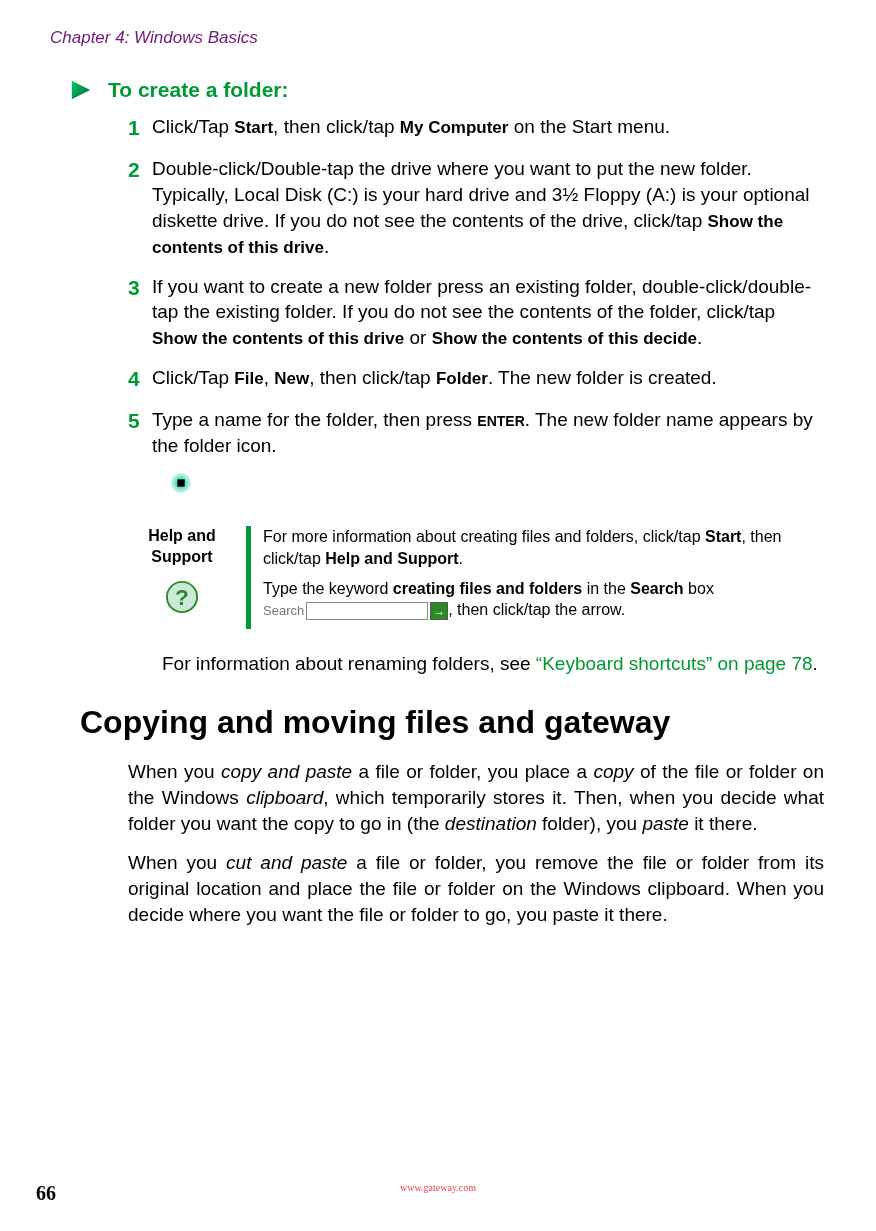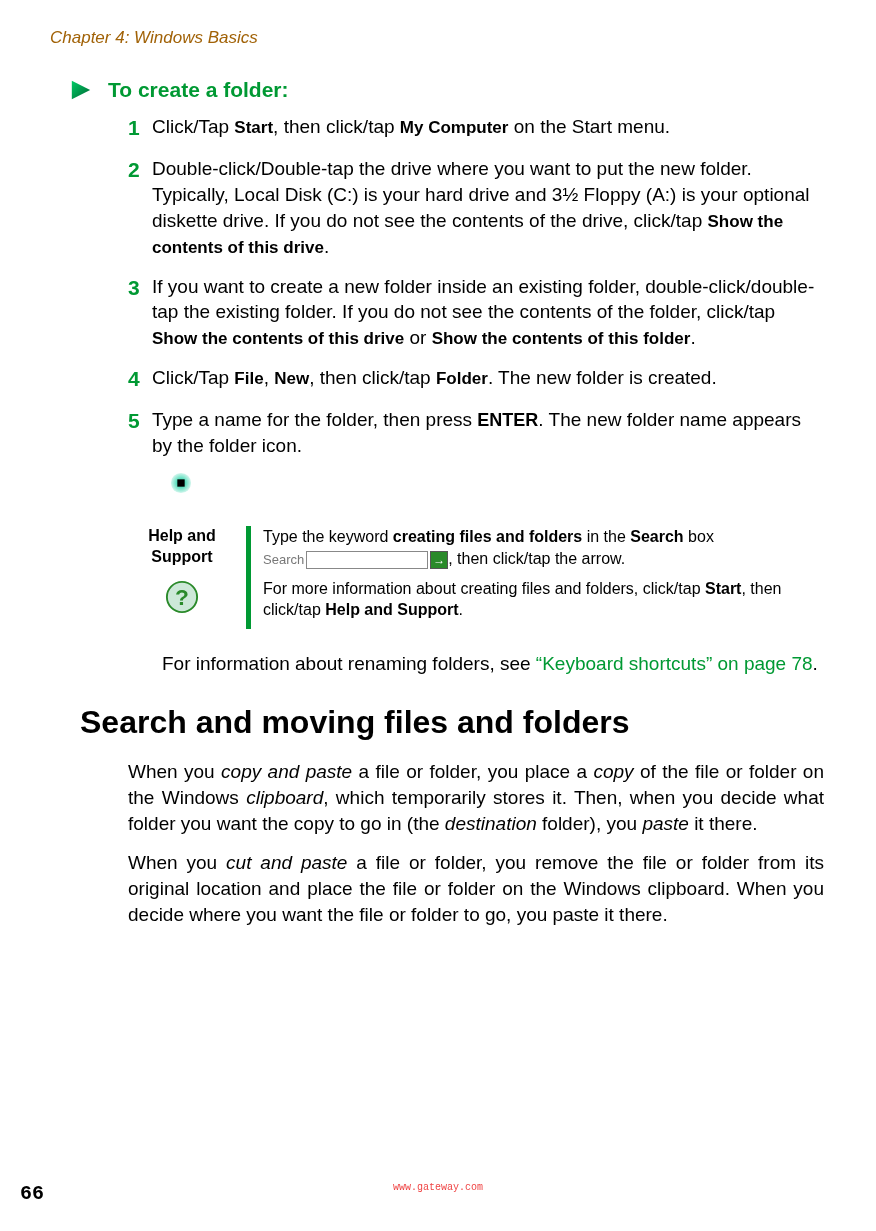--- a/index.html
+++ b/index.html
@@ -12,21 +12,21 @@
     background: #fff;
     color: #000;
   }
   .page {
     padding: 28px 50px 0 50px;
     box-sizing: border-box;
   }
   .chapter-title {
     font-style: italic;
     font-size: 17px;
-    color: #a16207;
+    color: #701a75;
     margin-bottom: 30px;
   }
   .proc-header {
     display: flex;
     align-items: center;
     margin-left: 20px;
     margin-bottom: 12px;
   }
   .arrow-icon {
     width: 22px; height: 22px;
@@ -61,21 +61,21 @@
     flex: 1;
   }
   .ui {
     font-family: Arial, Helvetica, sans-serif;
     font-weight: bold;
     font-size: 17px;
   }
   .key {
     font-family: Arial, Helvetica, sans-serif;
     font-weight: bold;
-    font-size: 18px;
+    font-size: 14px;
   }
   .end-mark {
     margin-left: 120px;
     margin-top: 6px;
     margin-bottom: 28px;
   }
   .help-box {
     display: flex;
     margin-left: 78px;
     margin-right: 30px;
@@ -157,23 +157,23 @@
     margin-bottom: 14px;
     text-align: justify;
   }
   .footer {
     position: absolute;
     bottom: 26px;
     left: 0;
     width: 876px;
     display: flex;
     justify-content: space-between;
-    padding: 0 20px;
+    padding: 0 36px;
     box-sizing: border-box;
-    font-family: Liberation Mono, monospace;
+    font-family: Liberation Serif, serif;
   }
   .page-num {
     font-weight: bold;
     font-size: 20px;
   }
   .footer-url {
     font-size: 10px;
     color: #ef4444;
     position: absolute;
     left: 50%;
@@ -212,21 +212,21 @@
     <div class="step">
       <div class="step-num">2</div>
       <div class="step-body">
         <span>Double-click/Double-tap the drive where you want to put the new folder. Typically, Local Disk (C:) is your hard drive and 3½ Floppy (A:) is your optional diskette drive. If you do not see the contents of the drive, click/tap </span><span class="ui">Show the contents of this drive</span><span>.</span>
       </div>
     </div>
 
     <div class="step">
       <div class="step-num">3</div>
       <div class="step-body">
-        <span>If you want to create a new folder inside an existing folder, double-click/double-tap the existing folder. If you do not see the contents of the folder, click/tap </span><span class="ui">Show the contents of this drive</span><span> or </span><span class="ui">Show the contents of this folder</span><span>.</span>
+        <span>If you want to create a new folder press an existing folder, double-click/double-tap the existing folder. If you do not see the contents of the folder, click/tap </span><span class="ui">Show the contents of this drive</span><span> or </span><span class="ui">Show the contents of this decide</span><span>.</span>
       </div>
     </div>
 
     <div class="step">
       <div class="step-num">4</div>
       <div class="step-body">
         <span>Click/Tap </span><span class="ui">File</span><span>, </span><span class="ui">New</span><span>, then click/tap </span><span class="ui">Folder</span><span>. The new folder is created.</span>
       </div>
     </div>
 
@@ -261,37 +261,37 @@
       <div class="help-icon">
         <svg width="34" height="34" viewBox="0 0 36 36">
           <circle cx="18" cy="18" r="16" fill="#cde8d8" stroke="#2a8a2a" stroke-width="2"></circle>
           <text x="18" y="26" text-anchor="middle" font-size="24" font-weight="bold" fill="#2a8a2a" font-family="Arial">?</text>
         </svg>
       </div>
     </div>
     <div class="help-rule"></div>
     <div class="help-body">
       <p>
+        <span>For more information about creating files and folders, click/tap </span><b>Start</b><span>, then click/tap </span><b>Help and Support</b><span>.</span>
+      </p>
+      <p>
         <span>Type the keyword </span><b>creating files and folders</b><span> in the </span><b>Search</b><span> box </span><span class="search-widget">
             <span>Search</span>
             <span class="box"></span>
             <span class="go">→</span>
           </span><span>, then click/tap the arrow.</span>
       </p>
-      <p>
-        <span>For more information about creating files and folders, click/tap </span><b>Start</b><span>, then click/tap </span><b>Help and Support</b><span>.</span>
-      </p>
     </div>
   </div>
 
   <div class="body-text">
     <span>For information about renaming folders, see </span><span class="link">“Keyboard shortcuts” on page 78</span><span>.</span>
   </div>
 
-  <h2 class="section">Search and moving files and folders</h2>
+  <h2 class="section">Copying and moving files and gateway</h2>
 
 
   <div class="para">
     <span>When you </span><em class="term">copy and paste</em><span> a file or folder, you place a </span><em class="term">copy</em><span> of the file or folder on the Windows </span><em class="term">clipboard</em><span>, which temporarily stores it. Then, when you decide what folder you want the copy to go in (the </span><em class="term">destination</em><span> folder), you </span><em class="term">paste</em><span> it there.</span>
   </div>
 
   <div class="para">
     <span>When you </span><em class="term">cut and paste</em><span> a file or folder, you remove the file or folder from its original location and place the file or folder on the Windows clipboard. When you decide where you want the file or folder to go, you paste it there.</span>
   </div>
 

